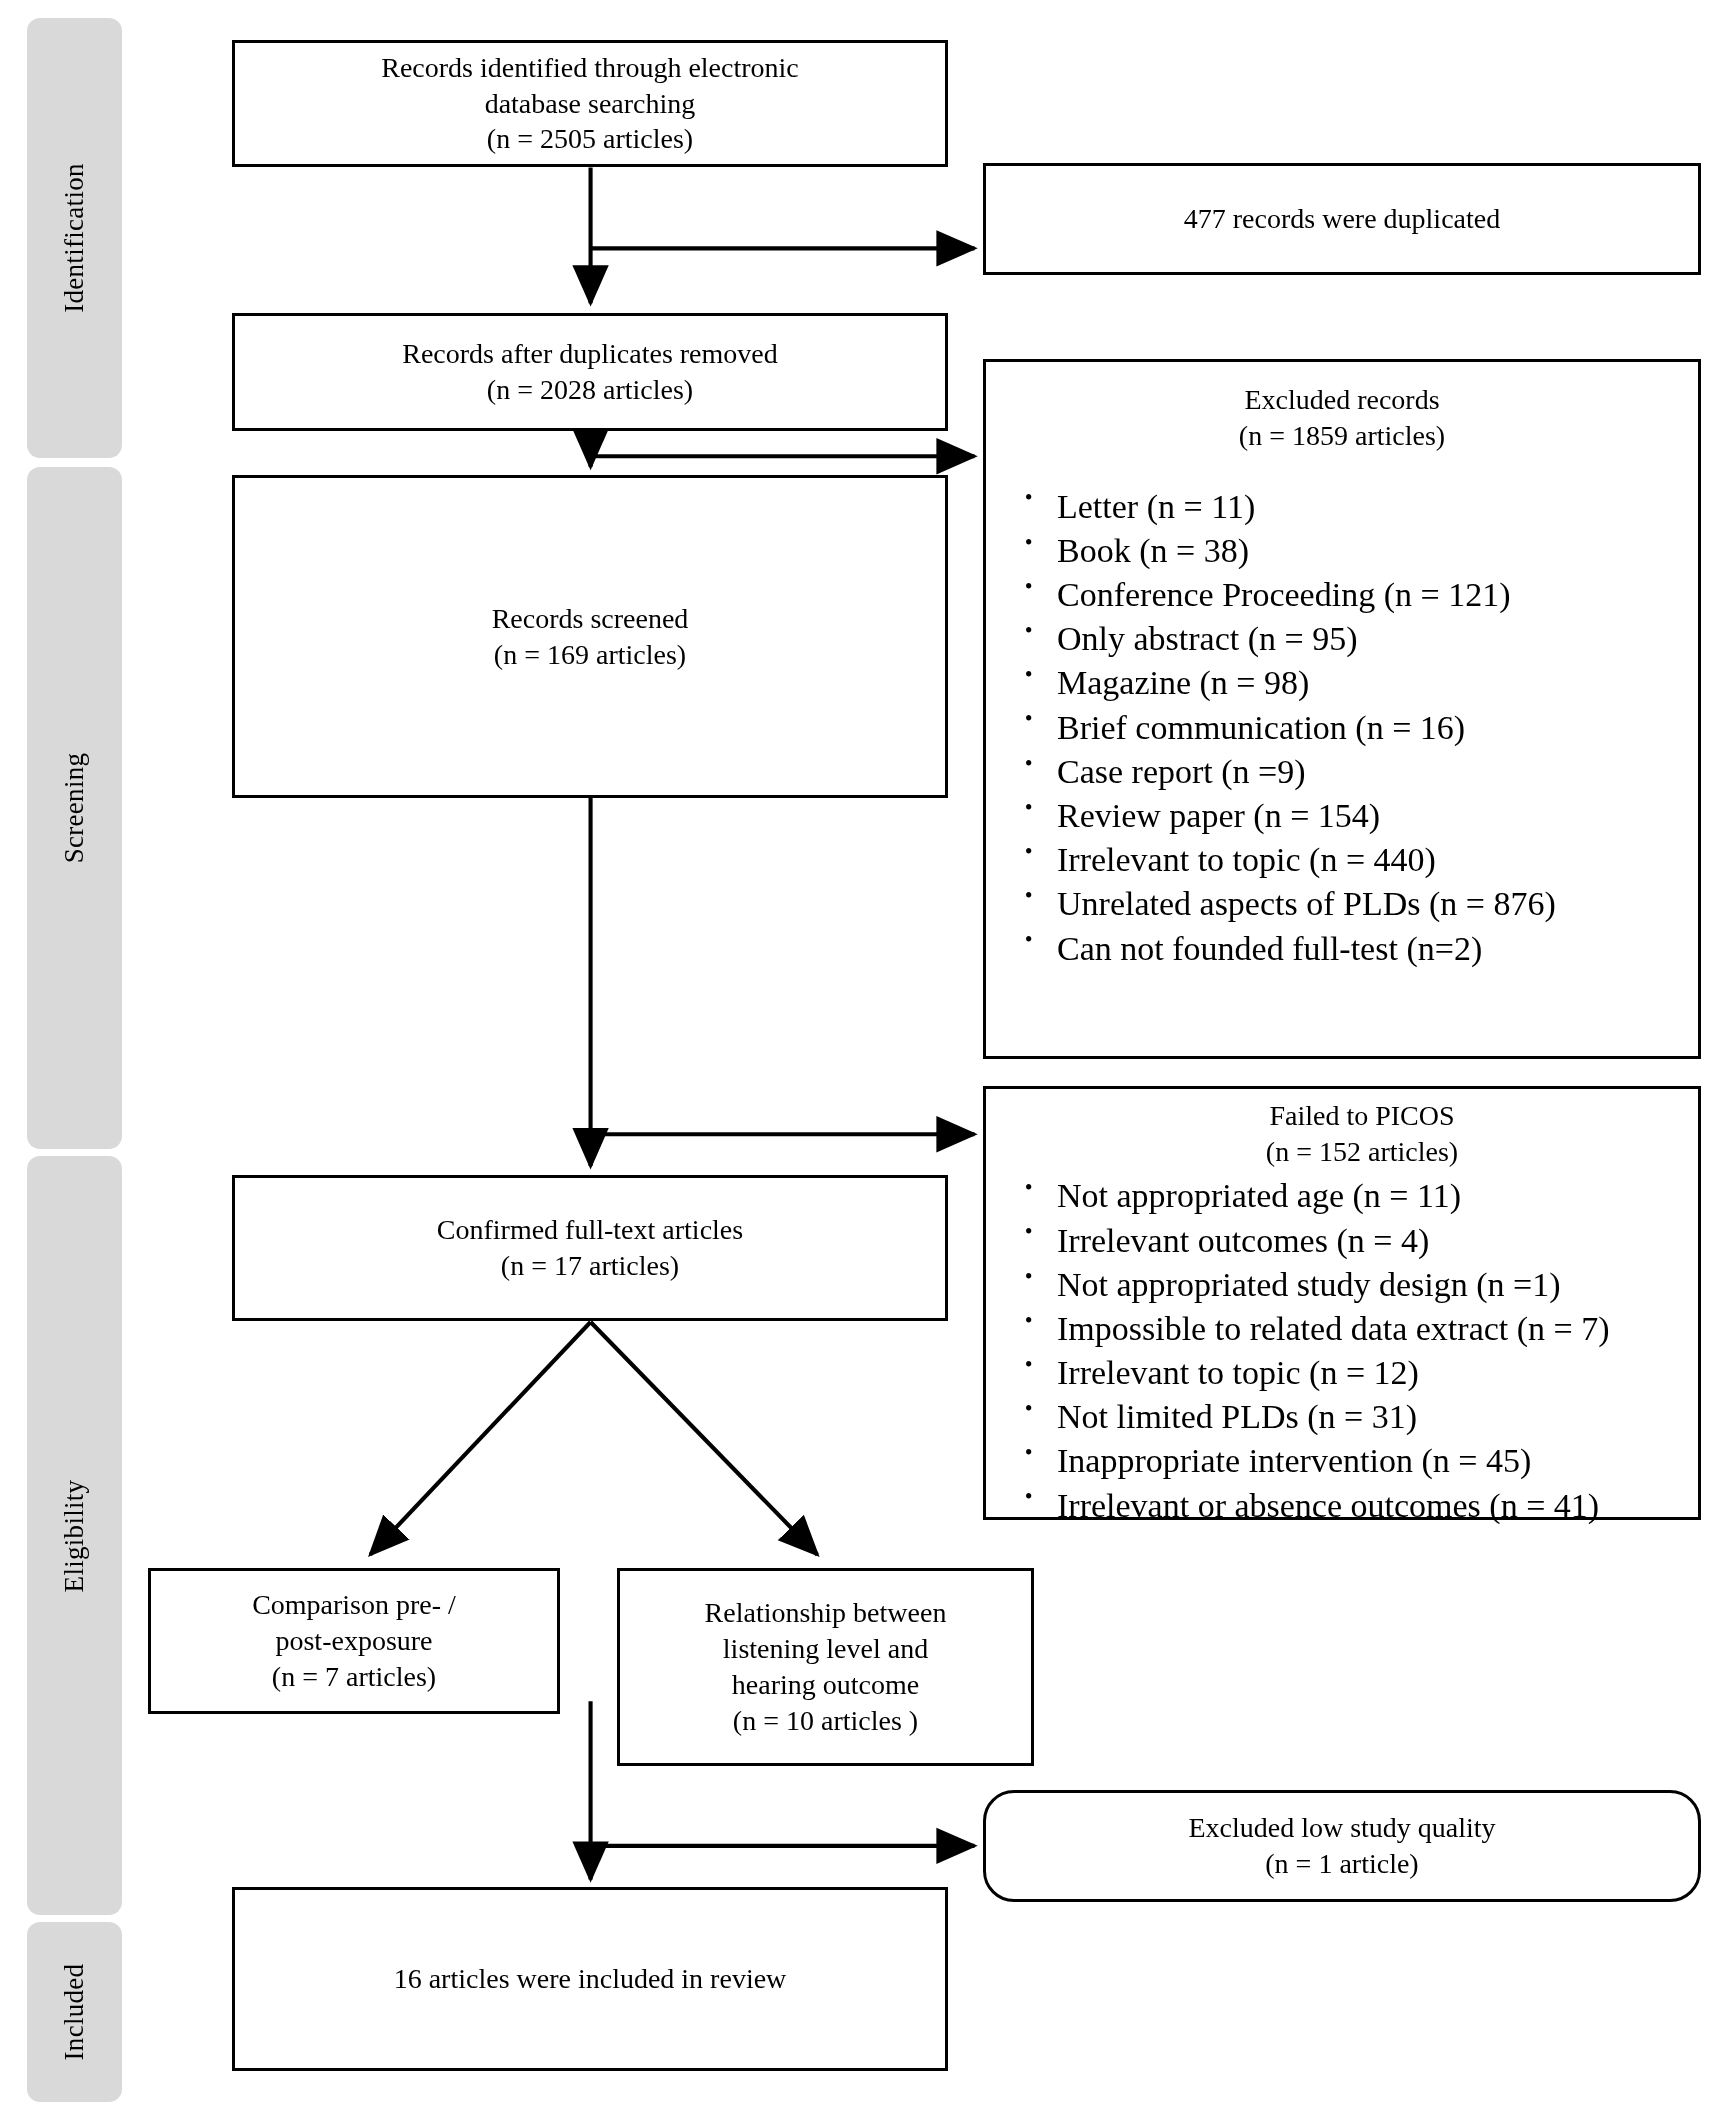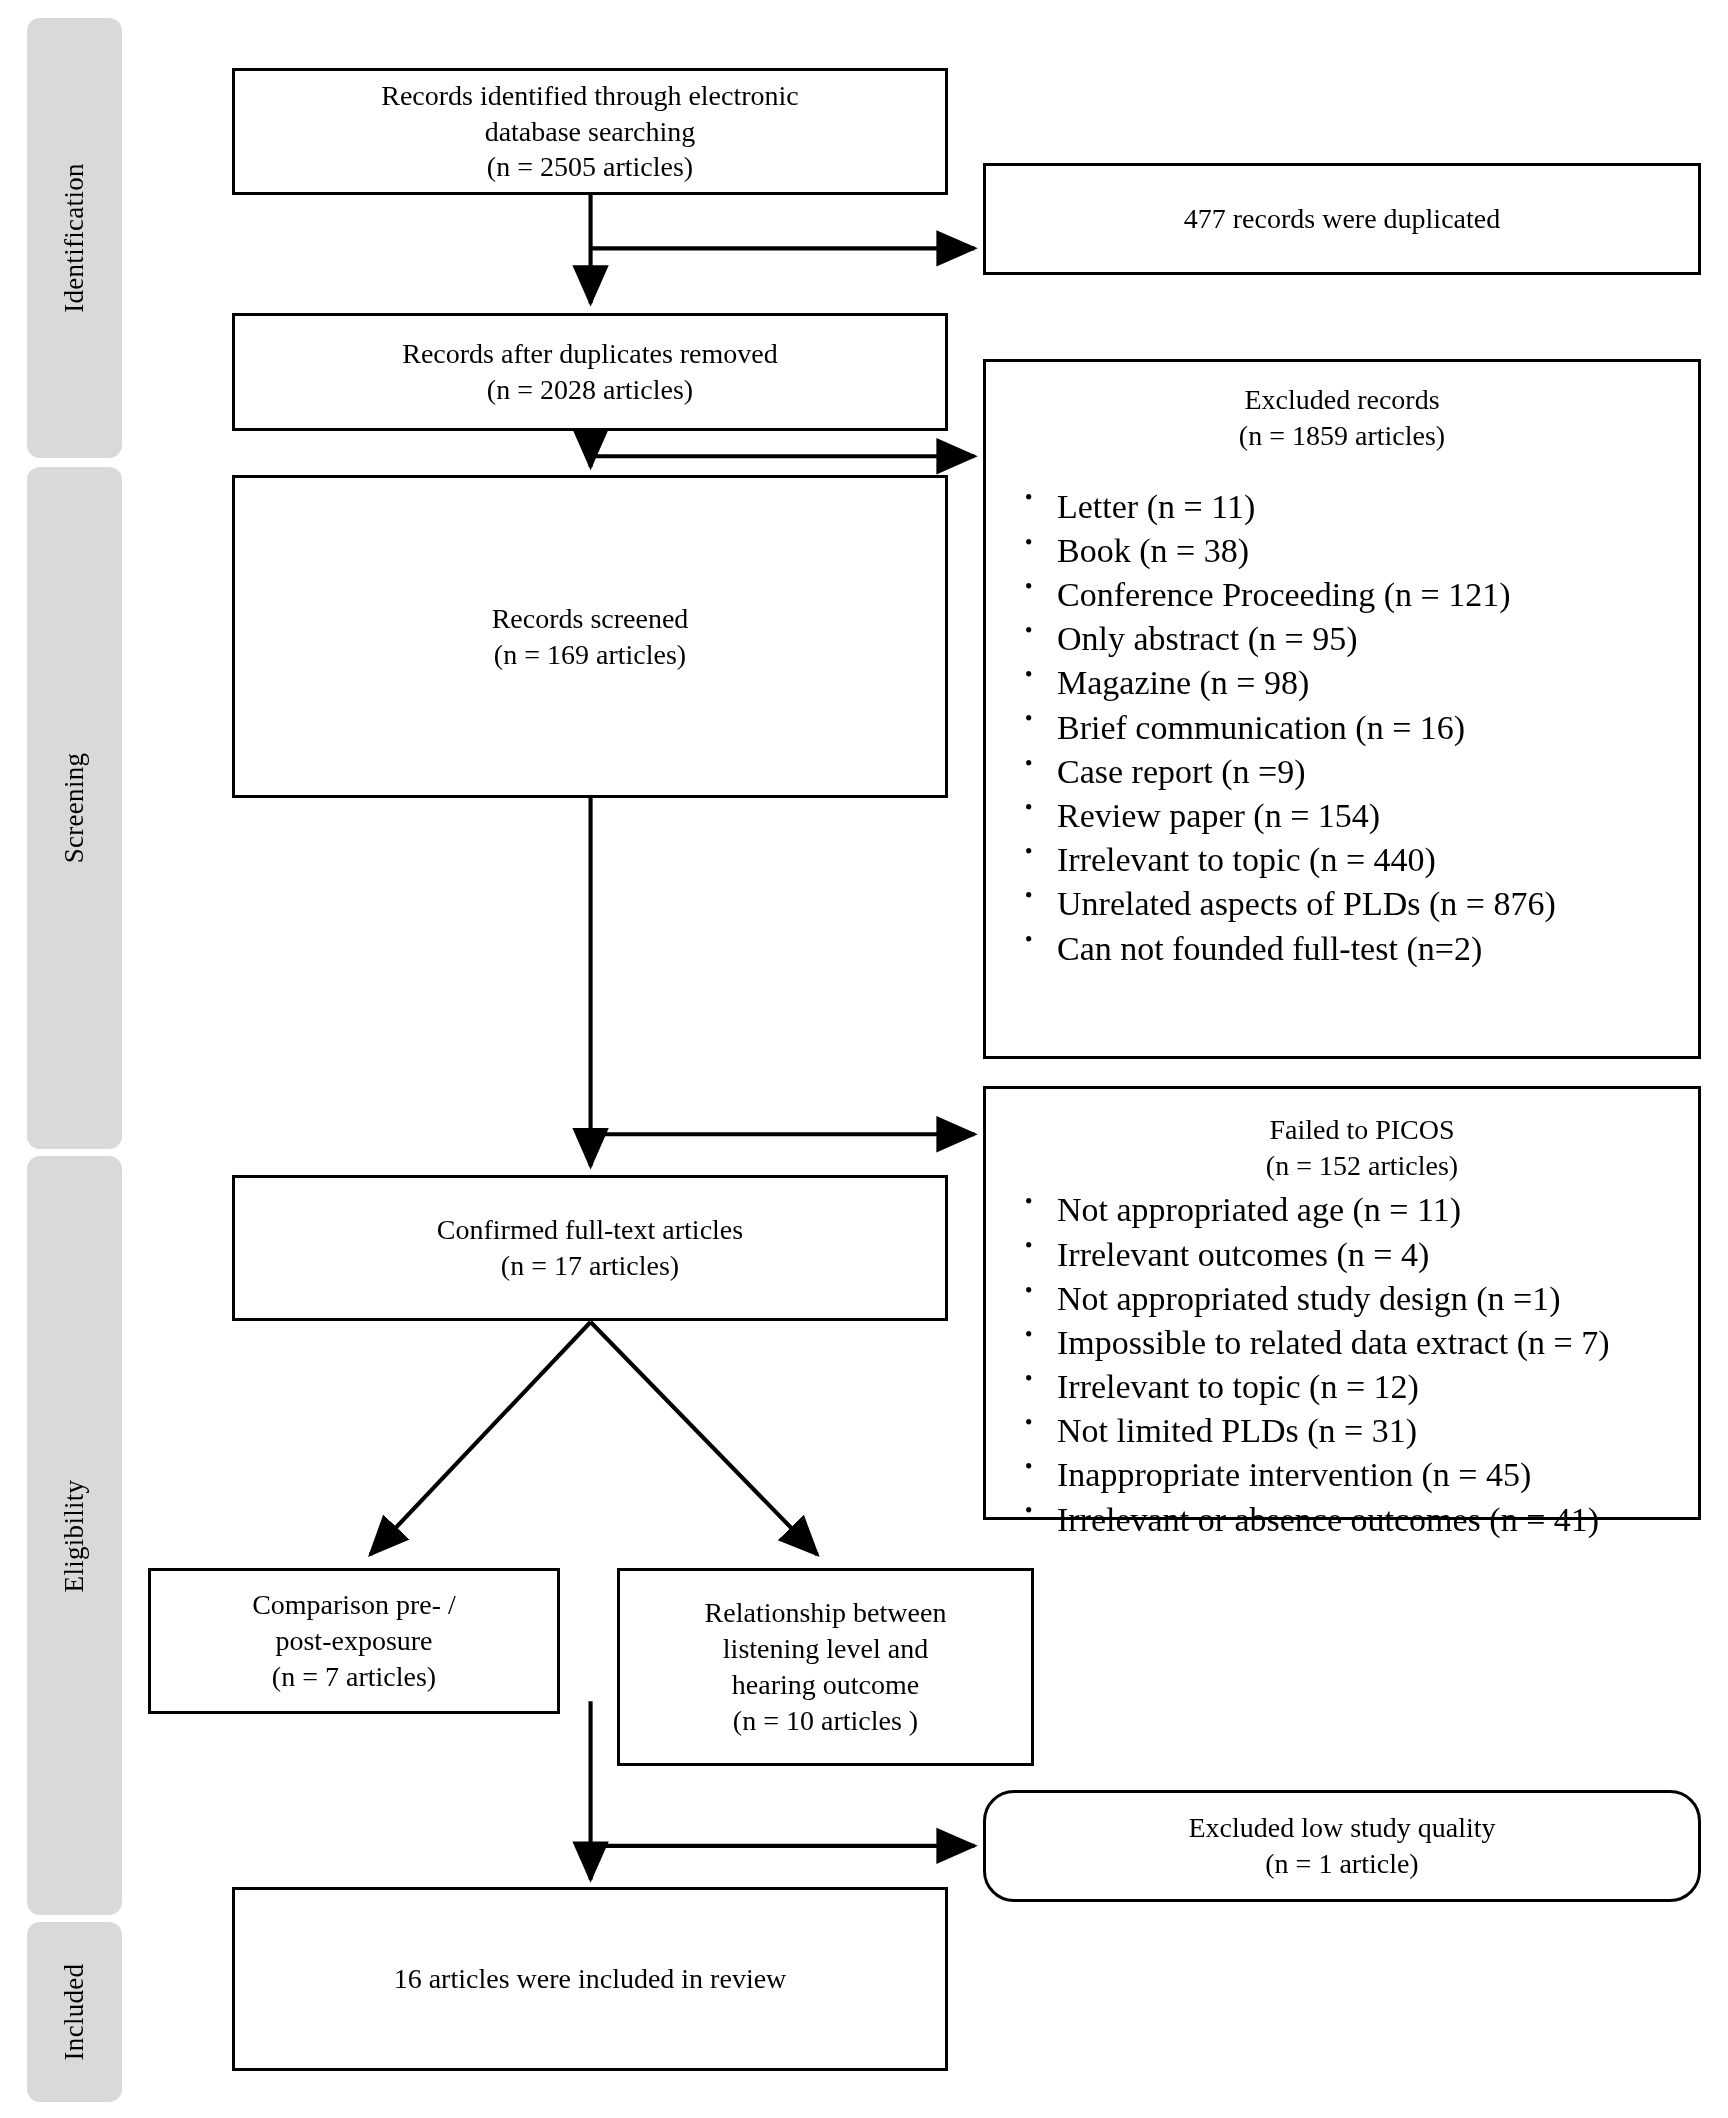--- a/index.html
+++ b/index.html
@@ -62,21 +62,21 @@
       <path d="M1000,1920 L1650,1920" marker-end="url(#ah)"></path>
 
       <path d="M1000,2238 L627,2632" marker-end="url(#ah)"></path>
       <path d="M1000,2238 L1384,2632" marker-end="url(#ah)"></path>
 
       <path d="M1000,2880 L1000,3182" marker-end="url(#ah)"></path>
       <path d="M1000,3125 L1650,3125" marker-end="url(#ah)"></path>
     </g>
   </svg>
 
-  <div class="box" style="left:232px;top:40px;width:716px;height:127px;margin-top:28px;">
+  <div class="box" style="left:232px;top:40px;width:716px;height:127px;">
     <span class="ln">Records identified through electronic</span>
     <span class="ln">database searching</span>
     <span class="ln">(n = 2505 articles)</span>
   </div>
 
   <div class="box" style="left:983px;top:163px;width:718px;height:112px;">
     <span class="ln">477 records were duplicated</span>
   </div>
 
   <div class="box" style="left:232px;top:313px;width:716px;height:118px;">
@@ -103,21 +103,21 @@
       <li>Can not founded full-test (n=2)</li>
     </ul>
   </div>
 
   <div class="box" style="left:232px;top:475px;width:716px;height:323px;">
     <span class="ln">Records screened</span>
     <span class="ln">(n = 169 articles)</span>
   </div>
 
   <div class="box listbox" style="left:983px;top:1086px;width:718px;height:434px;">
-    <div class="lhead" style="margin-top:23px;padding-left:40px;">
+    <div class="lhead" style="margin-top:9px;padding-left:40px;">
       <span class="ln">Failed to PICOS</span>
       <span class="ln">(n = 152 articles)</span>
     </div>
     <ul class="bul" style="margin-top:4.7px;">
       <li>Not appropriated age (n = 11)</li>
       <li>Irrelevant outcomes (n = 4)</li>
       <li>Not appropriated study design (n =1)</li>
       <li>Impossible to related data extract (n = 7)</li>
       <li>Irrelevant to topic (n = 12)</li>
       <li>Not limited PLDs (n = 31)</li>

